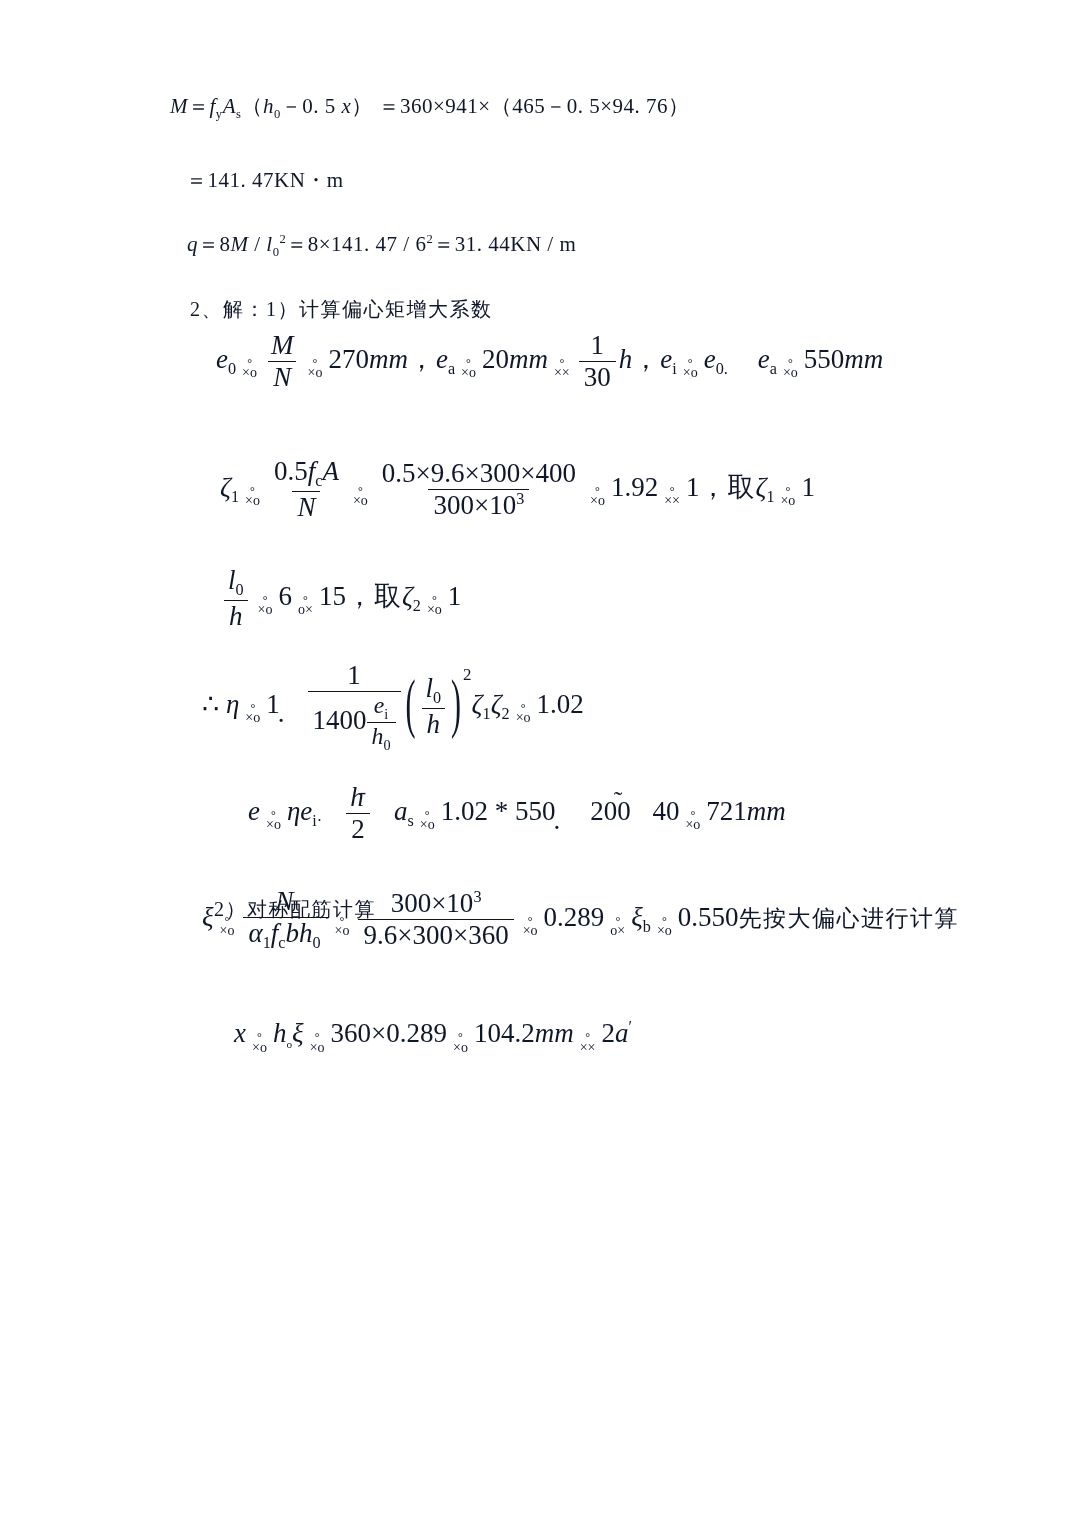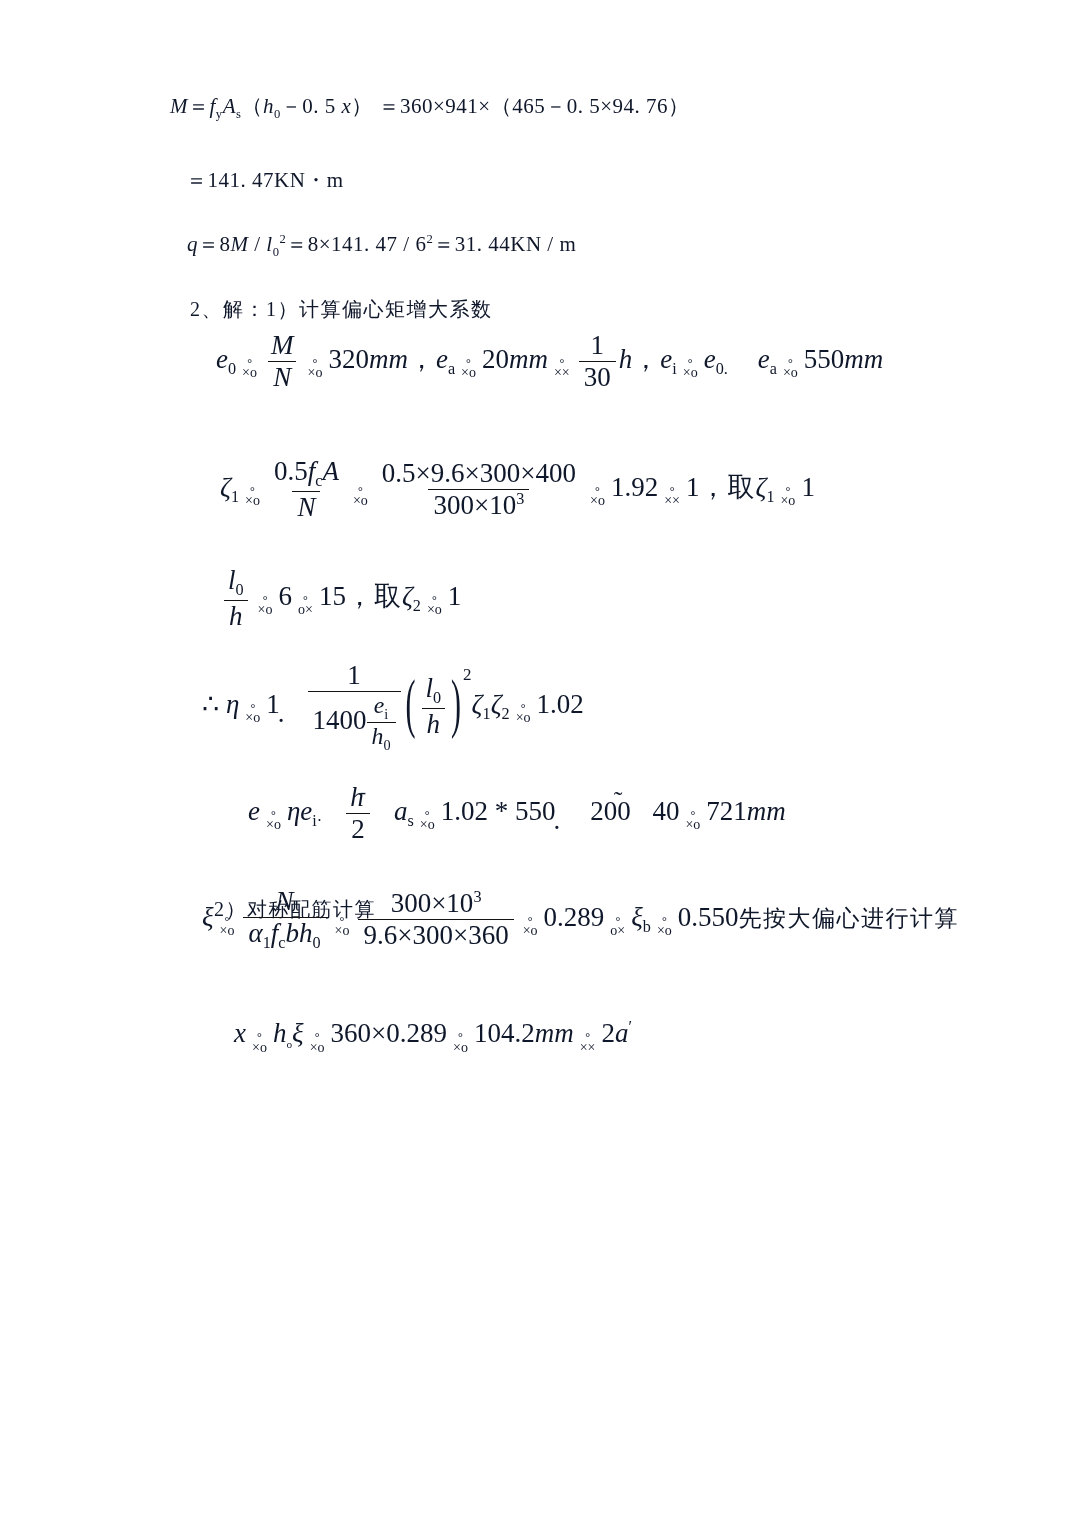--- a/index.html
+++ b/index.html
@@ -49,21 +49,21 @@
 
   <div class="line eq" style="left:216px;top:330px;"><span class="it">e</span><sub>0</sub><span class="csym">
         <span class="t">°</span>
         <span class="b">×o</span>
       </span><span class="frac">
         <span class="num it">M</span>
         <span class="den it">N</span>
       </span><span class="csym">
         <span class="t">°</span>
         <span class="b">×o</span>
-      </span><span>320</span><span class="it">mm</span><span class="cntok">，</span><span class="it">e</span><sub>a</sub><span class="csym">
+      </span><span>270</span><span class="it">mm</span><span class="cntok">，</span><span class="it">e</span><sub>a</sub><span class="csym">
         <span class="t">°</span>
         <span class="b">×o</span>
       </span><span>20</span><span class="it">mm</span><span class="csym">
         <span class="t">°</span>
         <span class="b">××</span>
       </span><span class="frac">
         <span class="num">1</span>
         <span class="den">30</span>
       </span><span class="it">h</span><span class="cntok">，</span><span class="it">e</span><sub>i</sub><span class="csym">
         <span class="t">°</span>

